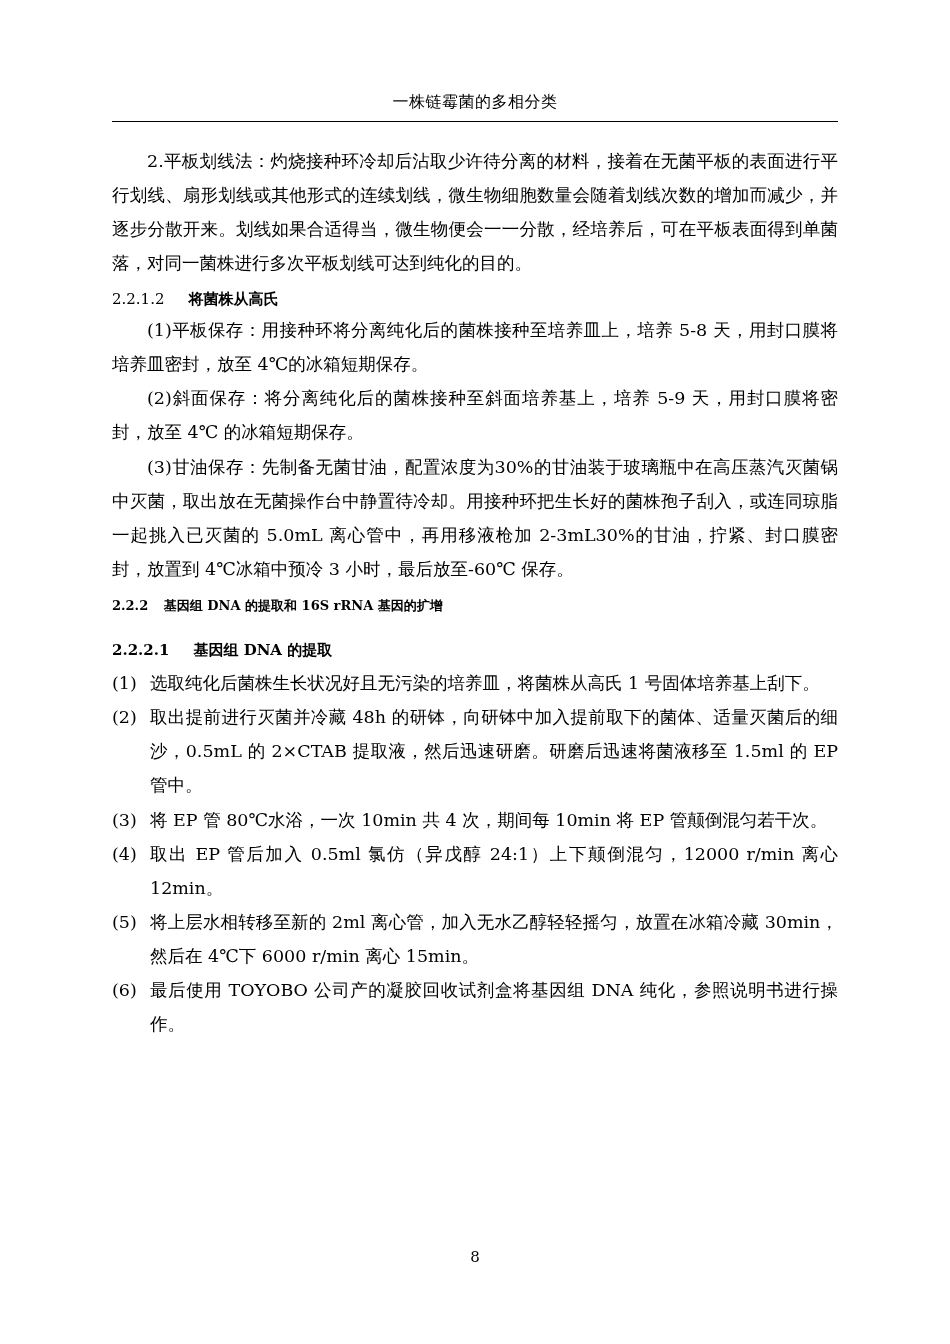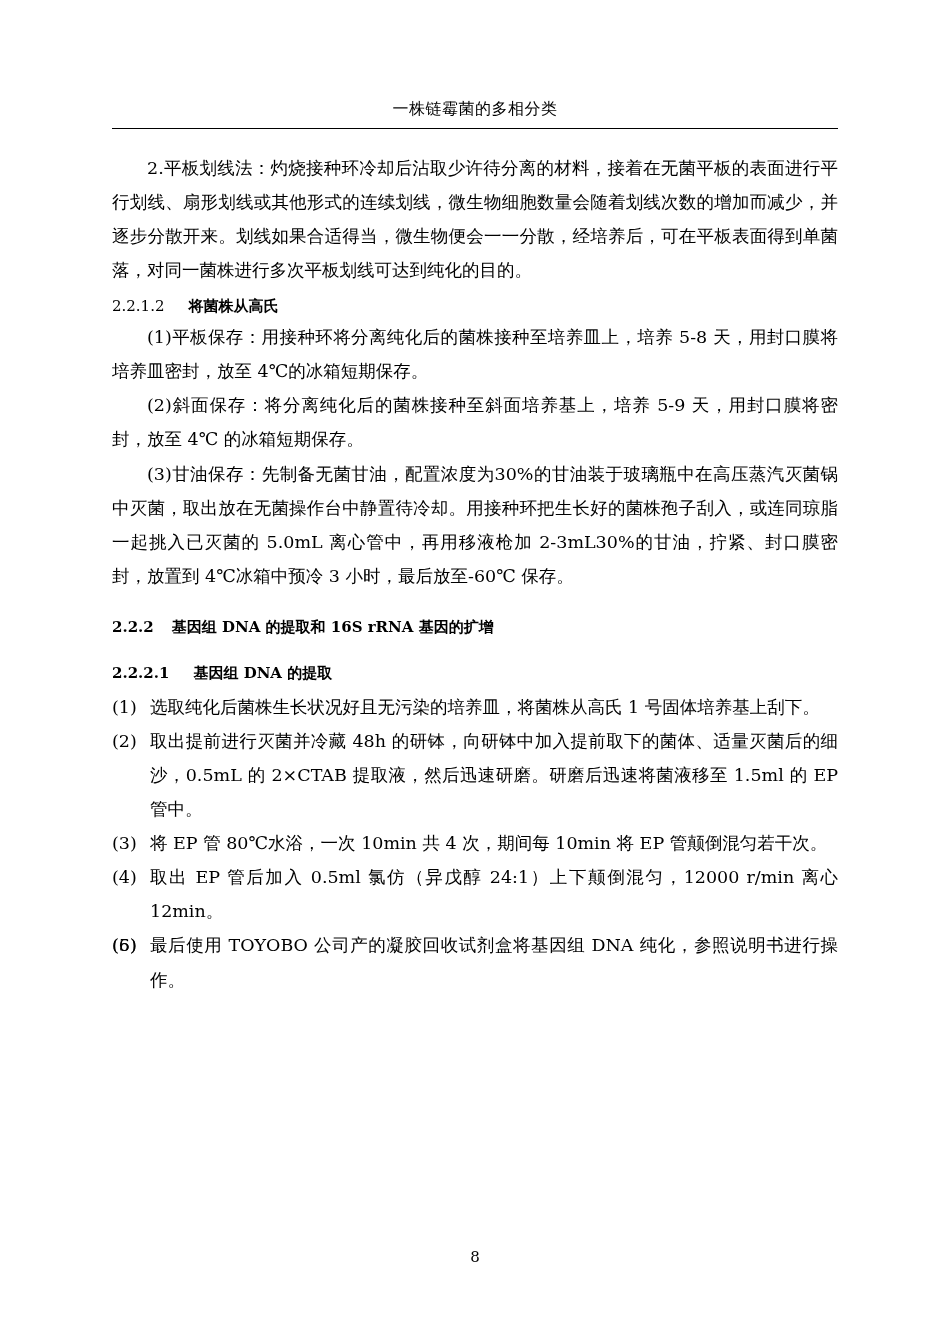--- a/index.html
+++ b/index.html
@@ -13,21 +13,21 @@
     font-family: "DejaVu Serif", "Liberation Serif", serif;
     color: #000000;
     position: relative;
     overflow: hidden;
   }
   .page {
     position: relative;
     width: 950px;
     height: 1344px;
     box-sizing: border-box;
-    padding: 11px 112px;
+    padding: 4px 112px;
   }
   .header {
     padding-top: 88px;
     text-align: center;
     font-size: 16px;
     letter-spacing: 0.5px;
   }
   .header-rule {
     border: none;
     border-top: 1px solid #000;
@@ -53,24 +53,24 @@
     margin-top: 4px;
   }
   .heading-small .num {
     font-weight: normal;
   }
   .heading-small .gap {
     display: inline-block;
     width: 1.6em;
   }
   .heading-sec {
-    font-size: 15px;
+    font-size: 13px;
     font-weight: bold;
     line-height: 2.2;
-    margin-top: 18px;
+    margin-top: 6px;
   }
   .heading-sec .gap {
     display: inline-block;
     width: 1.2em;
   }
   .heading-sub {
     font-size: 15px;
     font-weight: bold;
     line-height: 2.1;
     margin-top: 14px;
@@ -132,21 +132,21 @@
 
     <p class="heading-sec"><span>2.2.2</span><span class="gap"></span><span>基因组 DNA 的提取和 16S rRNA 基因的扩增</span></p>
 
     <p class="heading-sub"><span>2.2.2.1</span><span class="gap"></span><span>基因组 DNA 的提取</span></p>
 
     <ul class="numlist">
       <li><span class="marker">(1)</span><span>选取纯化后菌株生长状况好且无污染的培养皿，将菌株从高氏 1 号固体培养基上刮下。</span></li>
       <li><span class="marker">(2)</span><span>取出提前进行灭菌并冷藏 48h 的研钵，向研钵中加入提前取下的菌体、适量灭菌后的细沙，0.5mL 的 2×CTAB 提取液，然后迅速研磨。研磨后迅速将菌液移至 1.5ml 的 EP 管中。</span></li>
       <li><span class="marker">(3)</span><span>将 EP 管 80℃水浴，一次 10min 共 4 次，期间每 10min 将 EP 管颠倒混匀若干次。</span></li>
       <li><span class="marker">(4)</span><span>取出 EP 管后加入 0.5ml 氯仿（异戊醇 24:1）上下颠倒混匀，12000 r/min 离心 12min。</span></li>
-      <li><span class="marker">(5)</span></li>
+      <li><span class="marker">(5)</span><span>将上层水相转移至新的 2ml 离心管，加入无水乙醇轻轻摇匀，放置在冰箱冷藏 30min，然后在 4℃下 6000 r/min 离心 15min。</span></li>
       <li><span class="marker">(6)</span><span>最后使用 TOYOBO 公司产的凝胶回收试剂盒将基因组 DNA 纯化，参照说明书进行操作。</span></li>
     </ul>
 
   </div>
 
   <div class="pagenum">8</div>
 
 </div>
 
 </body></html>

